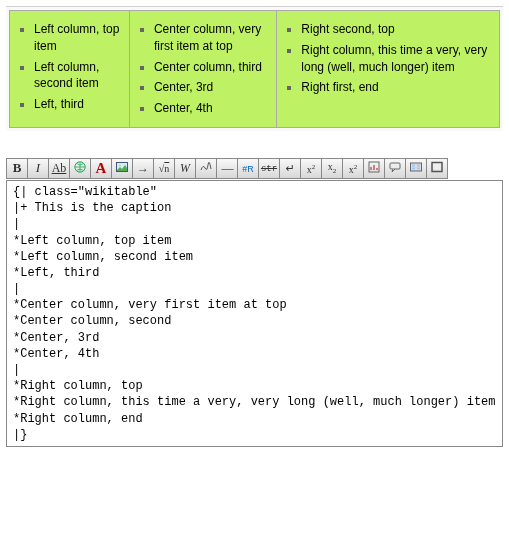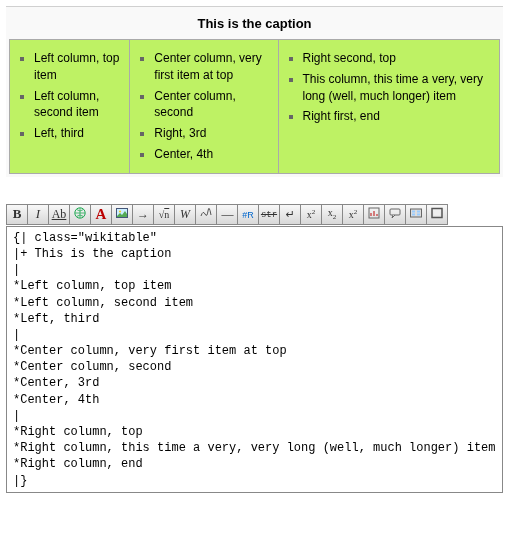--- a/index.html
+++ b/index.html
@@ -79,43 +79,42 @@
       line-height: 1.35;
       white-space: pre-wrap;
       word-break: break-word;
       color: #000;
     }
   </style>
 </head>
 <body>
 
 <div class="region">
-  <div class="caption">This is the caption</div>
   <table class="wikitable">
     <tbody>
         <tr>
       <td>
         <ul>
           <li><span>Left column, top item</span></li>
           <li><span>Left column, second item</span></li>
           <li><span>Left, third</span></li>
         </ul>
       </td>
       <td>
         <ul>
           <li><span>Center column, very first item at top</span></li>
-          <li><span>Center column, second</span></li>
-          <li><span>Right, 3rd</span></li>
+          <li><span>Center column, third</span></li>
+          <li><span>Center, 3rd</span></li>
           <li><span>Center, 4th</span></li>
         </ul>
       </td>
       <td>
         <ul>
           <li><span>Right second, top</span></li>
-          <li><span>This column, this time a very, very long (well, much longer) item</span></li>
+          <li><span>Right column, this time a very, very long (well, much longer) item</span></li>
           <li><span>Right first, end</span></li>
         </ul>
       </td>
     </tr>
   </tbody>
     </table>
 </div>
 
 <div class="gap"></div>
 

